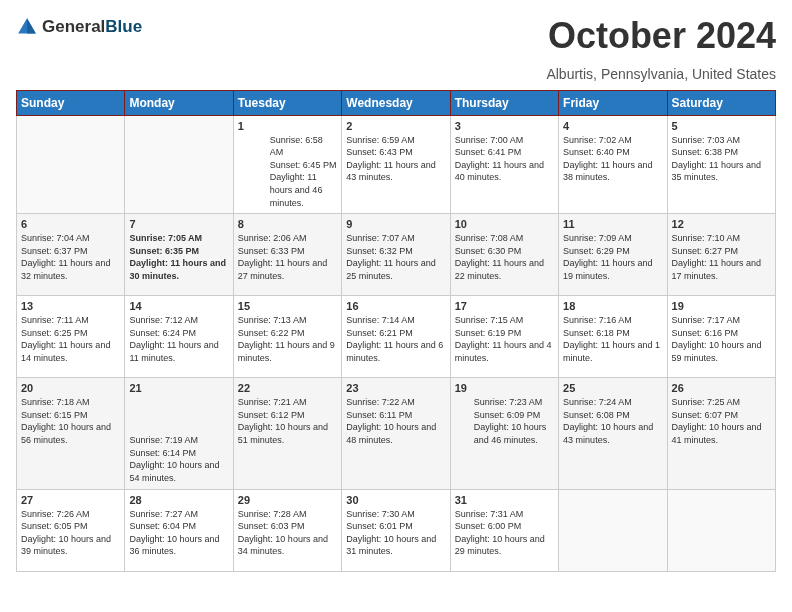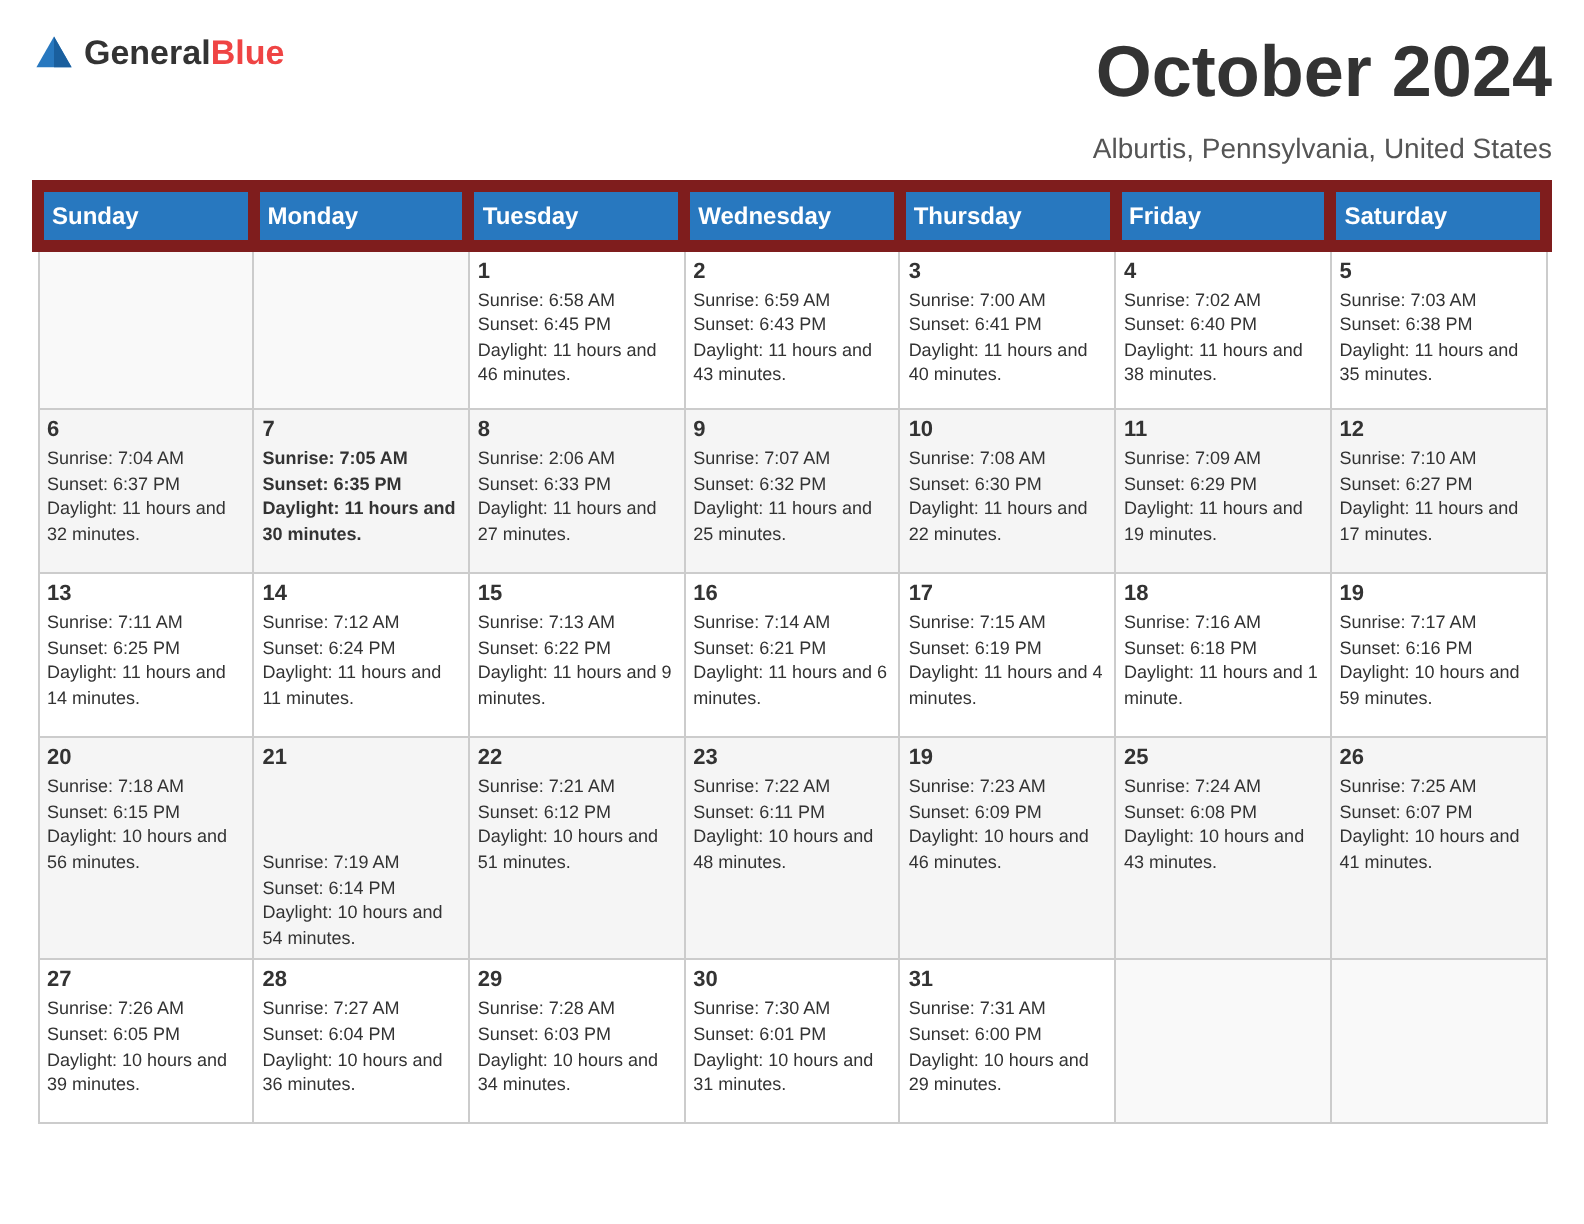--- a/index.html
+++ b/index.html
@@ -44,21 +44,21 @@
       border-collapse: collapse;
       table-layout: fixed;
     }
     thead tr th {
       background: #2878bf;
       color: #fff;
       font-size: 12px;
       font-weight: bold;
       padding: 5px 4px;
       text-align: left;
-      border: 6px solid #7f1d1d;
+      border: 1px solid #7f1d1d;
     }
     tbody tr td {
       vertical-align: top;
       border: 1px solid #ccc;
       padding: 4px 4px;
       font-size: 9.5px;
       color: #333;
       height: 82px;
       background: #fff;
     }
@@ -84,21 +84,21 @@
 <body>
 
 <div class="header">
   <div class="logo">
     <svg class="logo-icon" viewBox="0 0 40 40" xmlns="http://www.w3.org/2000/svg">
       <polygon points="20,4 36,32 4,32" fill="#2878bf"></polygon>
       <polygon points="20,4 36,32 20,32" fill="#1a5f9e"></polygon>
     </svg>
     <div>
       <div>
-        <span style="font-size:17px;font-weight:bold;color:#333;">General</span><span style="font-size:17px;font-weight:bold;color:#ef4444;">Blue</span>
+        <span style="font-size:17px;font-weight:bold;color:#333;">General</span><span style="font-size:17px;font-weight:bold;color:#0c4a6e;">Blue</span>
       </div>
     </div>
   </div>
   <div class="title-block">
     <div class="month-title">October 2024</div>
     <div class="location-title">Alburtis, Pennsylvania, United States</div>
   </div>
 </div>
 
 <table>
@@ -112,21 +112,21 @@
         <th>Friday</th>
         <th>Saturday</th>
       </tr>
   </thead>
   <tbody>
   <tr>
         <td class="empty-cell"></td>
         <td class="empty-cell"></td>
         <td>
           <span class="day-number">1</span>
-          <div class="day-info" style="white-space: pre-line;">Sunrise: 6:58 AM
+          <div class="day-info" style="white-space: pre-line; margin-left: 32px;">Sunrise: 6:58 AM
 Sunset: 6:45 PM
 Daylight: 11 hours and 46 minutes.</div>
         </td>
         <td>
           <span class="day-number">2</span>
           <div class="day-info" style="white-space: pre-line;">Sunrise: 6:59 AM
 Sunset: 6:43 PM
 Daylight: 11 hours and 43 minutes.</div>
         </td>
         <td>
@@ -256,21 +256,21 @@
 Daylight: 10 hours and 51 minutes.</div>
         </td>
         <td>
           <span class="day-number">23</span>
           <div class="day-info" style="white-space: pre-line;">Sunrise: 7:22 AM
 Sunset: 6:11 PM
 Daylight: 10 hours and 48 minutes.</div>
         </td>
         <td>
           <span class="day-number">19</span>
-          <div class="day-info" style="white-space: pre-line;">Sunrise: 7:23 AM
+          <div class="day-info" style="white-space: pre-line; margin-left: 19px;">Sunrise: 7:23 AM
 Sunset: 6:09 PM
 Daylight: 10 hours and 46 minutes.</div>
         </td>
         <td>
           <span class="day-number">25</span>
           <div class="day-info" style="white-space: pre-line;">Sunrise: 7:24 AM
 Sunset: 6:08 PM
 Daylight: 10 hours and 43 minutes.</div>
         </td>
         <td>

